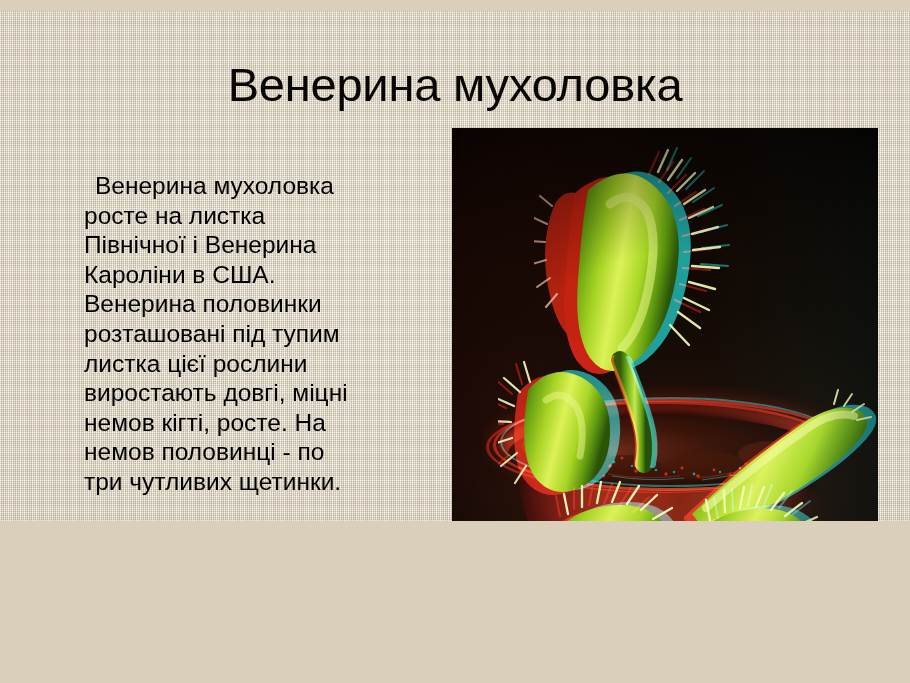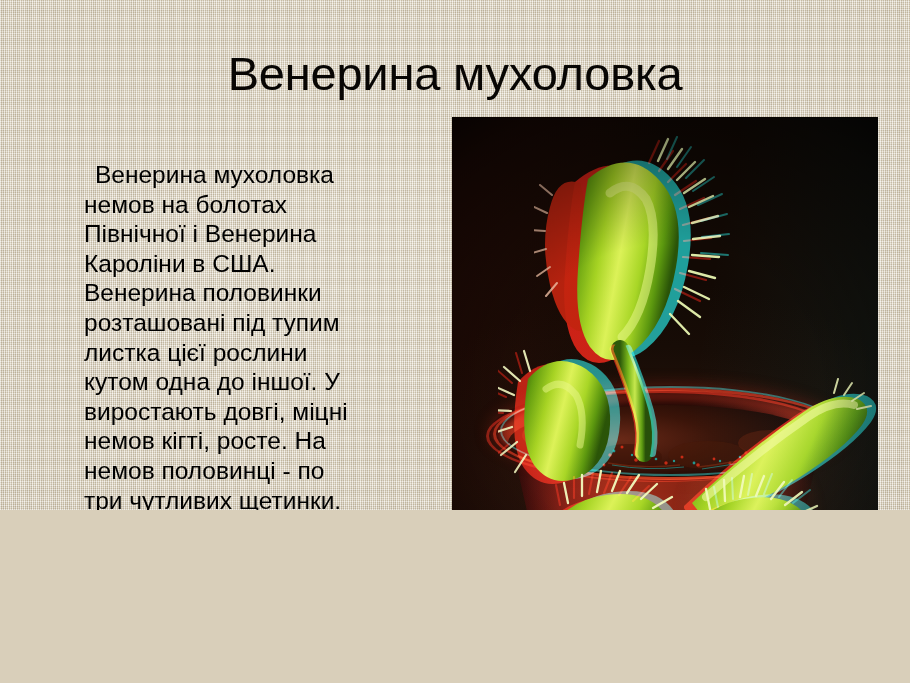--- a/index.html
+++ b/index.html
@@ -15,20 +15,21 @@
     background-color: #d9cfba;
   }
 
   
   .slide {
     position: relative;
     width: 910px;
     height: 510px;
     overflow: hidden;
     background-color: #14b8a6;
+    margin-top: 11px;
   }
 
   
   .linen-texture {
     position: absolute;
     inset: 0;
     pointer-events: none;
     background-color: #d7cdb7;
     background-image:
       repeating-linear-gradient(90deg,
@@ -240,27 +241,26 @@
 <body>
 
 <div class="slide">
 
   <div class="linen-texture"></div>
 
   <div class="slide-title">Венерина мухоловка</div>
 
   <div class="body-text">
     <div class="body-line indented">Венерина мухоловка</div>
-    <div class="body-line">немов на болотах</div>
+    <div class="body-line">росте на листка</div>
     <div class="body-line">Північної і Венерина</div>
     <div class="body-line">Кароліни в США.</div>
     <div class="body-line">Венерина половинки</div>
     <div class="body-line">розташовані під тупим</div>
     <div class="body-line">листка цієї рослини</div>
-    <div class="body-line">кутом одна до іншої. У</div>
     <div class="body-line">виростають довгі, міцні</div>
     <div class="body-line">немов кігті, росте. На</div>
     <div class="body-line">немов половинці - по</div>
     <div class="body-line">три чутливих щетинки.</div>
   </div>
 
   <div class="photo-frame">
     <div class="photo-stage"></div>
 
     <div class="pot">

